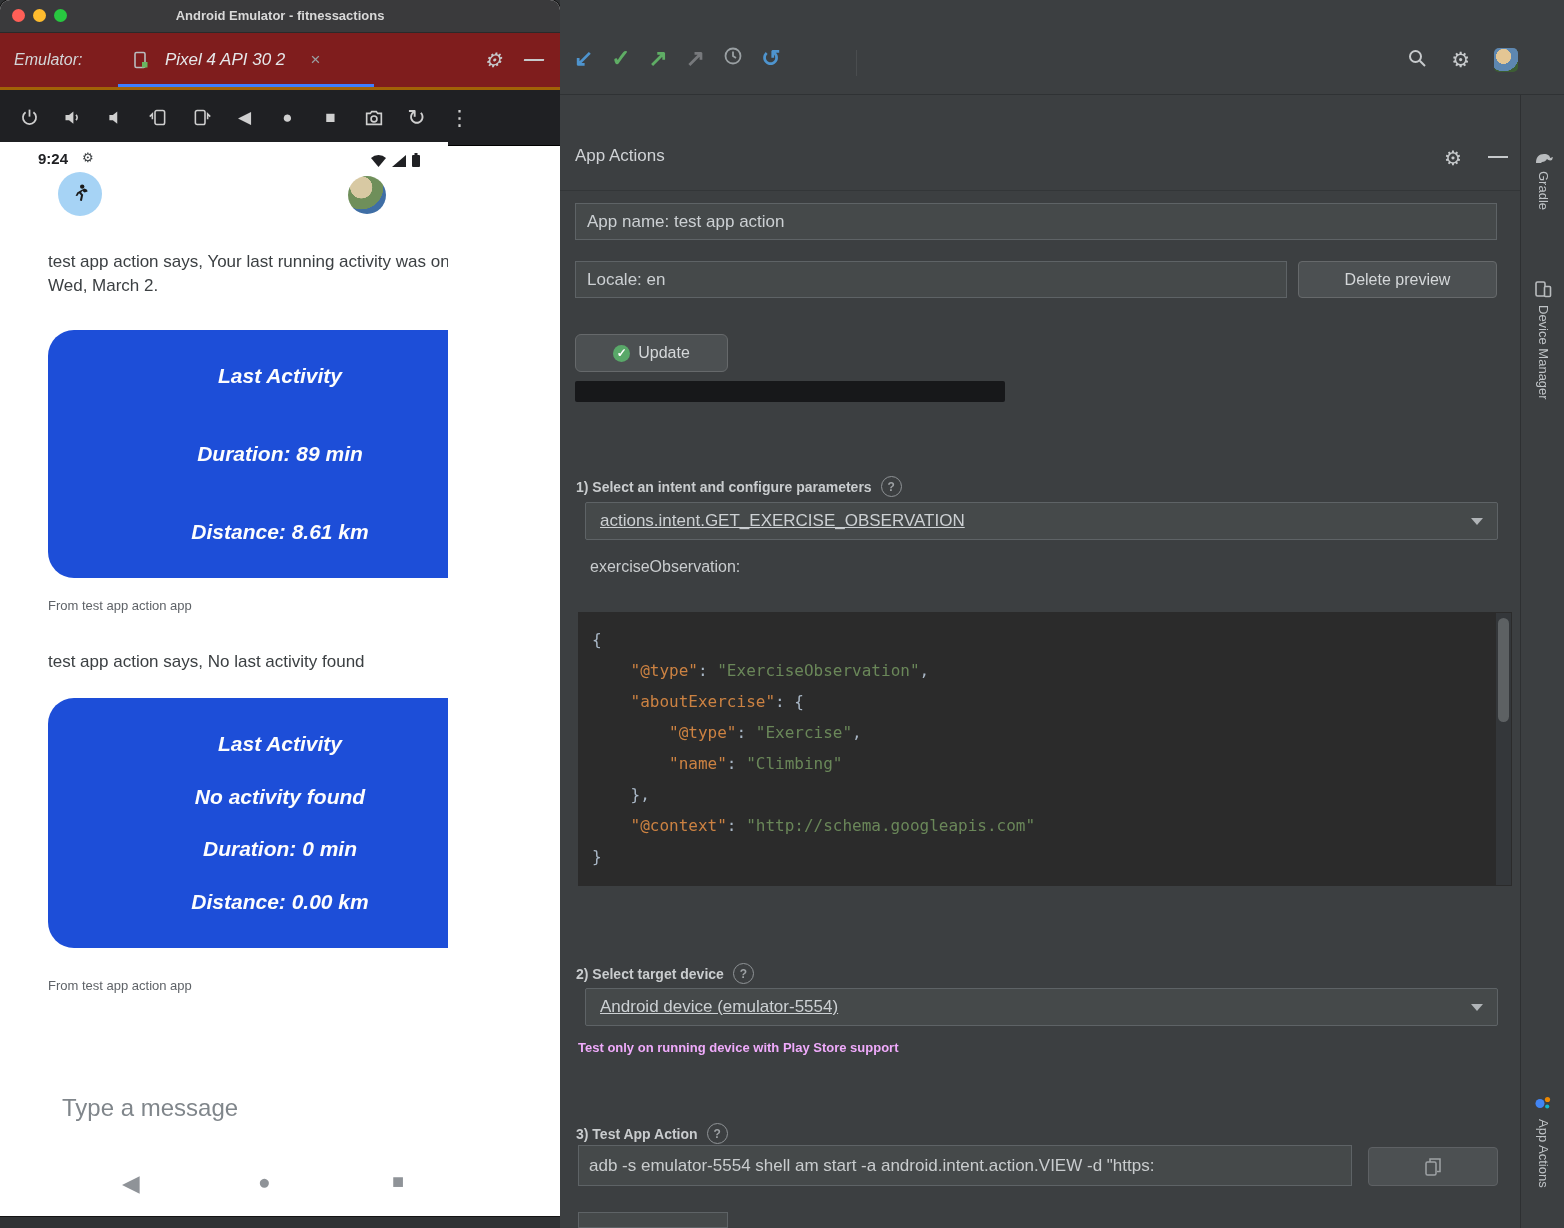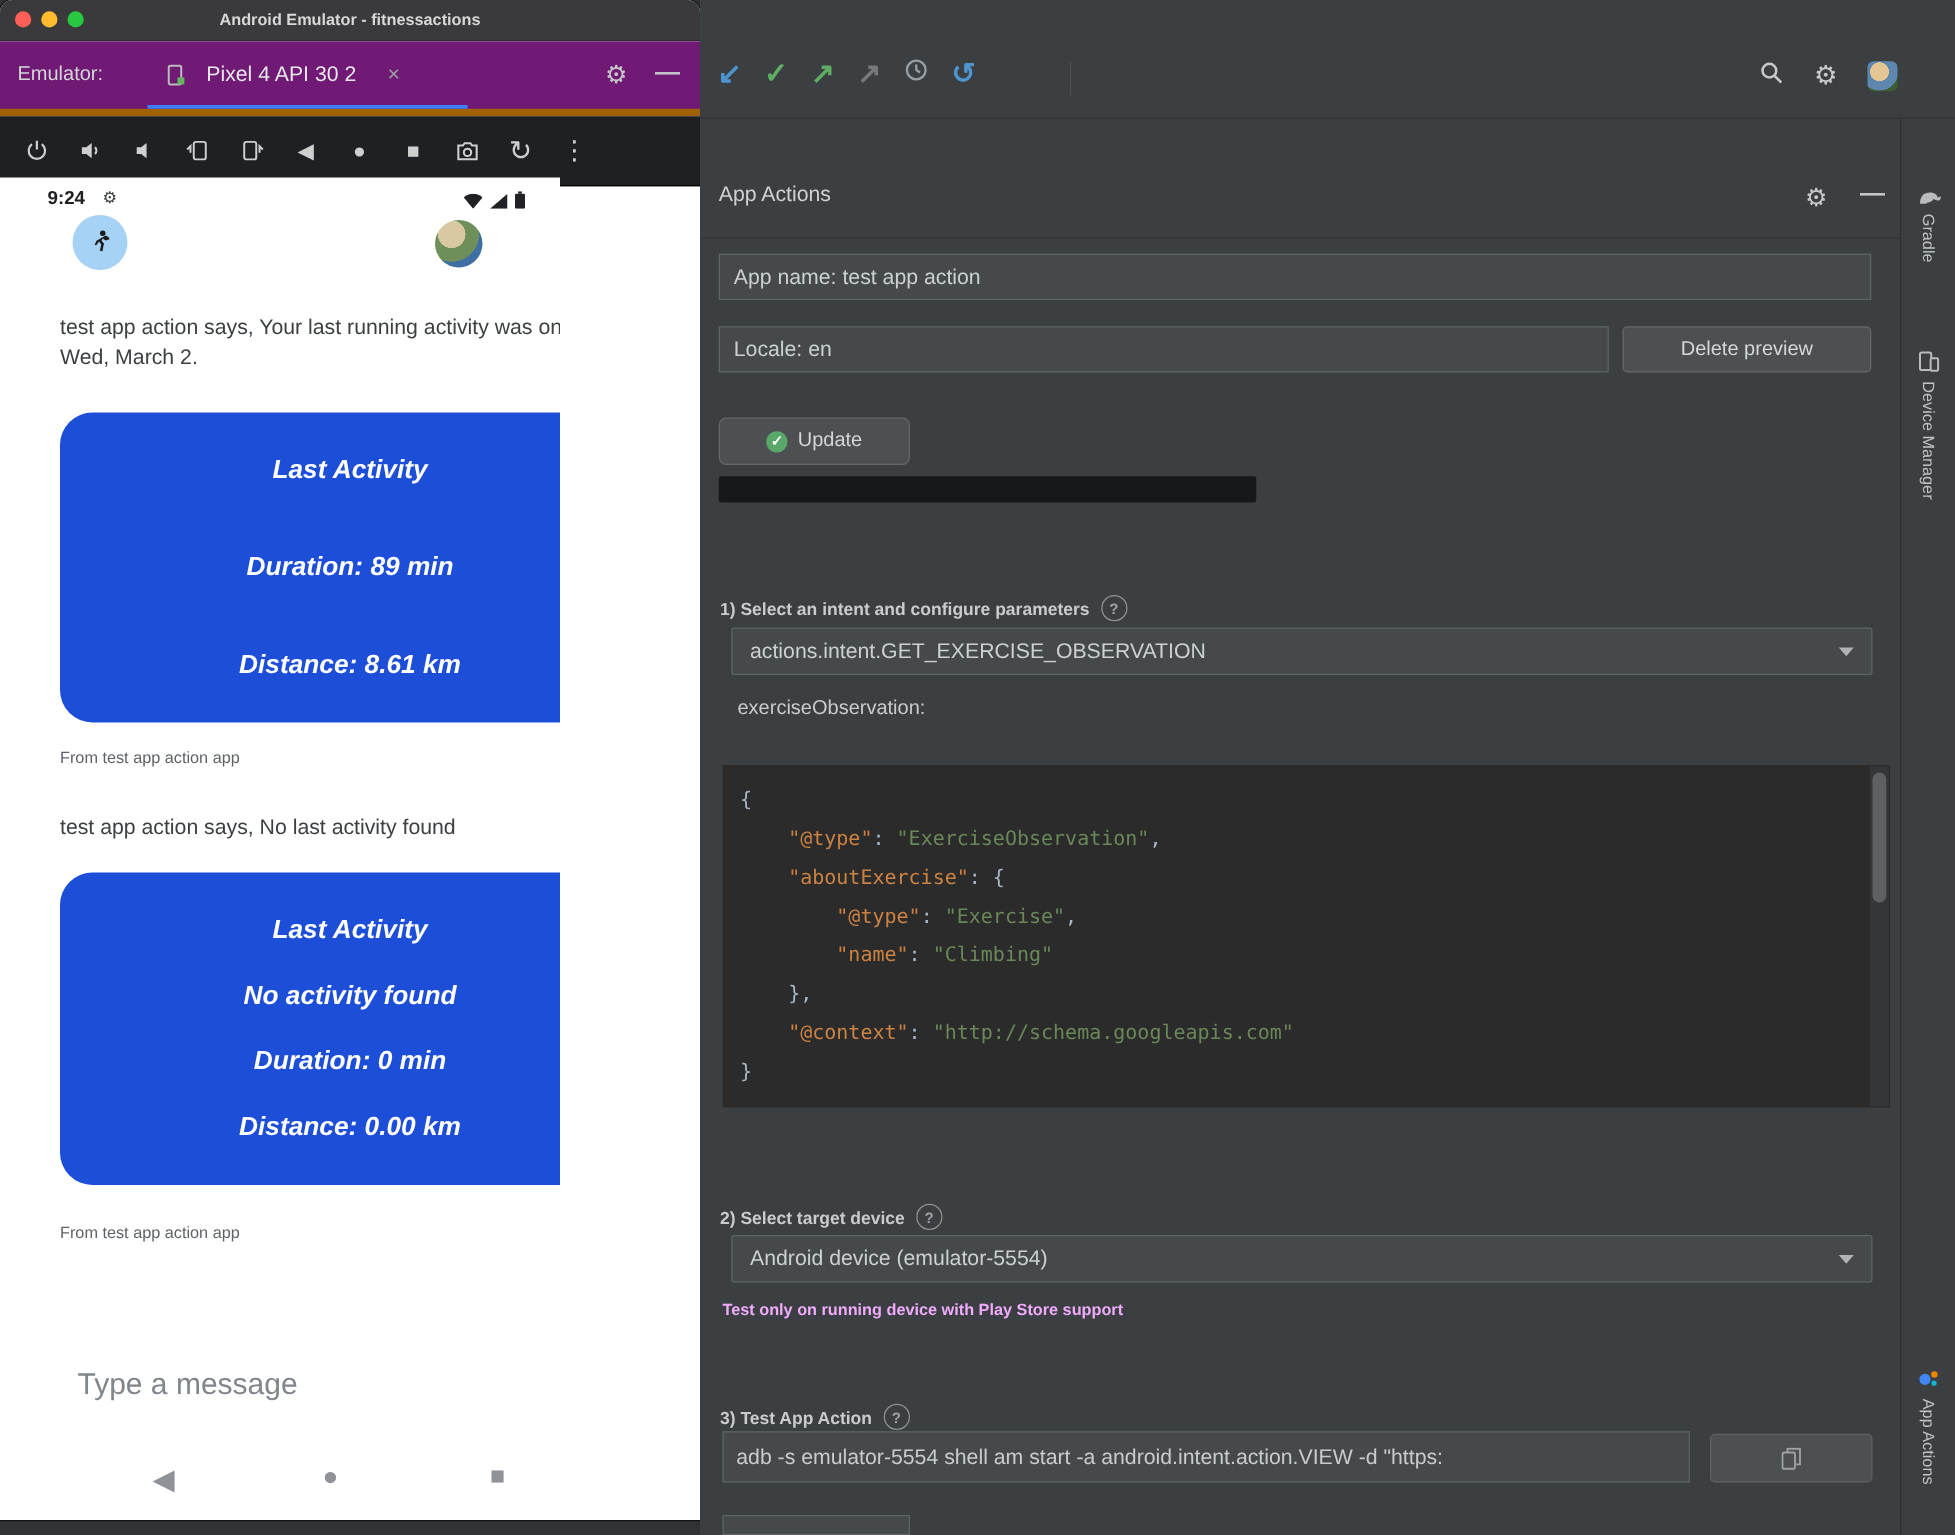--- a/index.html
+++ b/index.html
@@ -6,21 +6,21 @@
   .stage{position:relative;width:1564px;height:1228px;background:#303234;overflow:hidden;}
 
   
   .emu{position:absolute;left:0;top:0;width:560px;height:1216px;background:#fff;box-shadow:0 0 0 1px #141414;border-top-left-radius:10px;border-top-right-radius:10px;}
   .mac-bar{position:relative;height:32px;background:#3a3a3c;border-top-left-radius:10px;border-top-right-radius:10px;border-bottom:1px solid #2a2a2a;}
   .lights{position:absolute;left:12px;top:9px;display:flex;gap:8px;}
   .light{width:13px;height:13px;border-radius:50%;}
   .light.r{background:#ff5f57}.light.y{background:#febc2e}.light.g{background:#28c840}
   .mac-title{position:absolute;left:0;right:0;top:0;height:32px;line-height:32px;text-align:center;color:#d8d8d8;font-size:13px;font-weight:bold;}
 
-  .emu-tabbar{position:relative;height:54px;background:#701a75;border-bottom:6px solid #a16207;}
+  .emu-tabbar{position:relative;height:54px;background:#7f1d1d;border-bottom:3px solid #a16207;font-style:italic;}
   .emu-label{position:absolute;left:14px;top:0;height:54px;line-height:54px;color:#d3d6d8;font-size:16px;}
   .emu-tab{position:absolute;left:118px;top:0;height:54px;width:256px;display:flex;align-items:center;gap:17px;padding-left:14px;box-sizing:border-box;color:#e6e8ea;font-size:17px;text-align:center;}
   .tab-underline{position:absolute;left:118px;bottom:0;width:256px;height:3px;background:#3d7eff;}
   .tab-close{color:#9aa0a3;font-size:17px;margin-left:8px;}
   .emu-gear{position:absolute;right:58px;top:0;height:54px;line-height:54px;color:#c6c9cb;font-size:20px;}
   .emu-min{position:absolute;right:16px;top:0;height:54px;line-height:50px;color:#c6c9cb;font-size:20px;font-weight:bold;}
 
   .emu-toolbar{position:relative;height:55px;background:#1f2023;display:flex;align-items:center;padding:0 8px;border-bottom:1px solid #000;}
   .tool{width:43px;height:55px;display:flex;align-items:center;justify-content:center;color:#cfcfcf;font-size:19px;}
   .tool.glyph{font-size:17px;}
@@ -59,21 +59,21 @@
   .panel-min{position:absolute;left:928px;top:144px;color:#c6c9cb;font-size:20px;font-weight:bold;}
   .panel-divider{position:absolute;left:0;top:190px;width:960px;height:1px;background:#333638;}
 
   .inputbox{position:absolute;background:#45494a;border:1px solid #5e6366;box-sizing:border-box;color:#ccd0d3;font-size:17px;padding-left:11px;display:flex;align-items:center;}
   .btn{position:absolute;background:#4c5052;border:1px solid #66696b;border-radius:4px;box-sizing:border-box;color:#d4d7d9;font-size:16px;display:flex;align-items:center;justify-content:center;gap:8px;}
   .green-check{width:17px;height:17px;border-radius:50%;background:#59a869;color:#fff;font-size:12px;line-height:17px;text-align:center;font-weight:bold;}
   .obscured{position:absolute;left:15px;top:381px;width:430px;height:21px;background:#17181a;border-radius:2px;}
 
   .section{position:absolute;color:#c9ccce;font-size:14px;font-weight:bold;display:flex;align-items:center;gap:9px;margin-top:24px;}
   .help{width:19px;height:19px;border-radius:50%;border:1px solid #8f9396;color:#9da1a4;font-size:12px;font-weight:bold;display:inline-flex;align-items:center;justify-content:center;}
-  .dropdown{position:absolute;background:#45494a;border:1px solid #5e6366;border-radius:2px;box-sizing:border-box;color:#ccd0d3;font-size:17px;display:flex;align-items:center;padding:0 14px;justify-content:space-between;}
+  .dropdown{position:absolute;background:#45494a;border:1px solid #5e6366;border-radius:2px;box-sizing:border-box;color:#ccd0d3;font-size:17px;display:flex;align-items:center;padding:0 14px;justify-content:space-between;text-decoration:underline;}
   .caret{width:0;height:0;border-left:6px solid transparent;border-right:6px solid transparent;border-top:7px solid #b0b4b7;}
 
   .param-label{position:absolute;left:30px;top:558px;color:#c9ccce;font-size:16px;}
   .codebox{position:absolute;left:18px;top:612px;width:934px;height:274px;background:#2b2b2b;box-sizing:border-box;padding:12px 0 0 14px;font-family:"DejaVu Sans Mono",monospace;font-size:16px;color:#a9b7c6;overflow:hidden;}
   .code-line{white-space:pre;line-height:31px;}
   .codebox .k{color:#cc8242;}
   .codebox .s{color:#6a8759;}
   .code-track{position:absolute;left:936px;top:613px;width:15px;height:272px;background:#34373a;}
   .code-thumb{position:absolute;left:938px;top:618px;width:11px;height:104px;background:#5d6163;border-radius:6px;}
 

